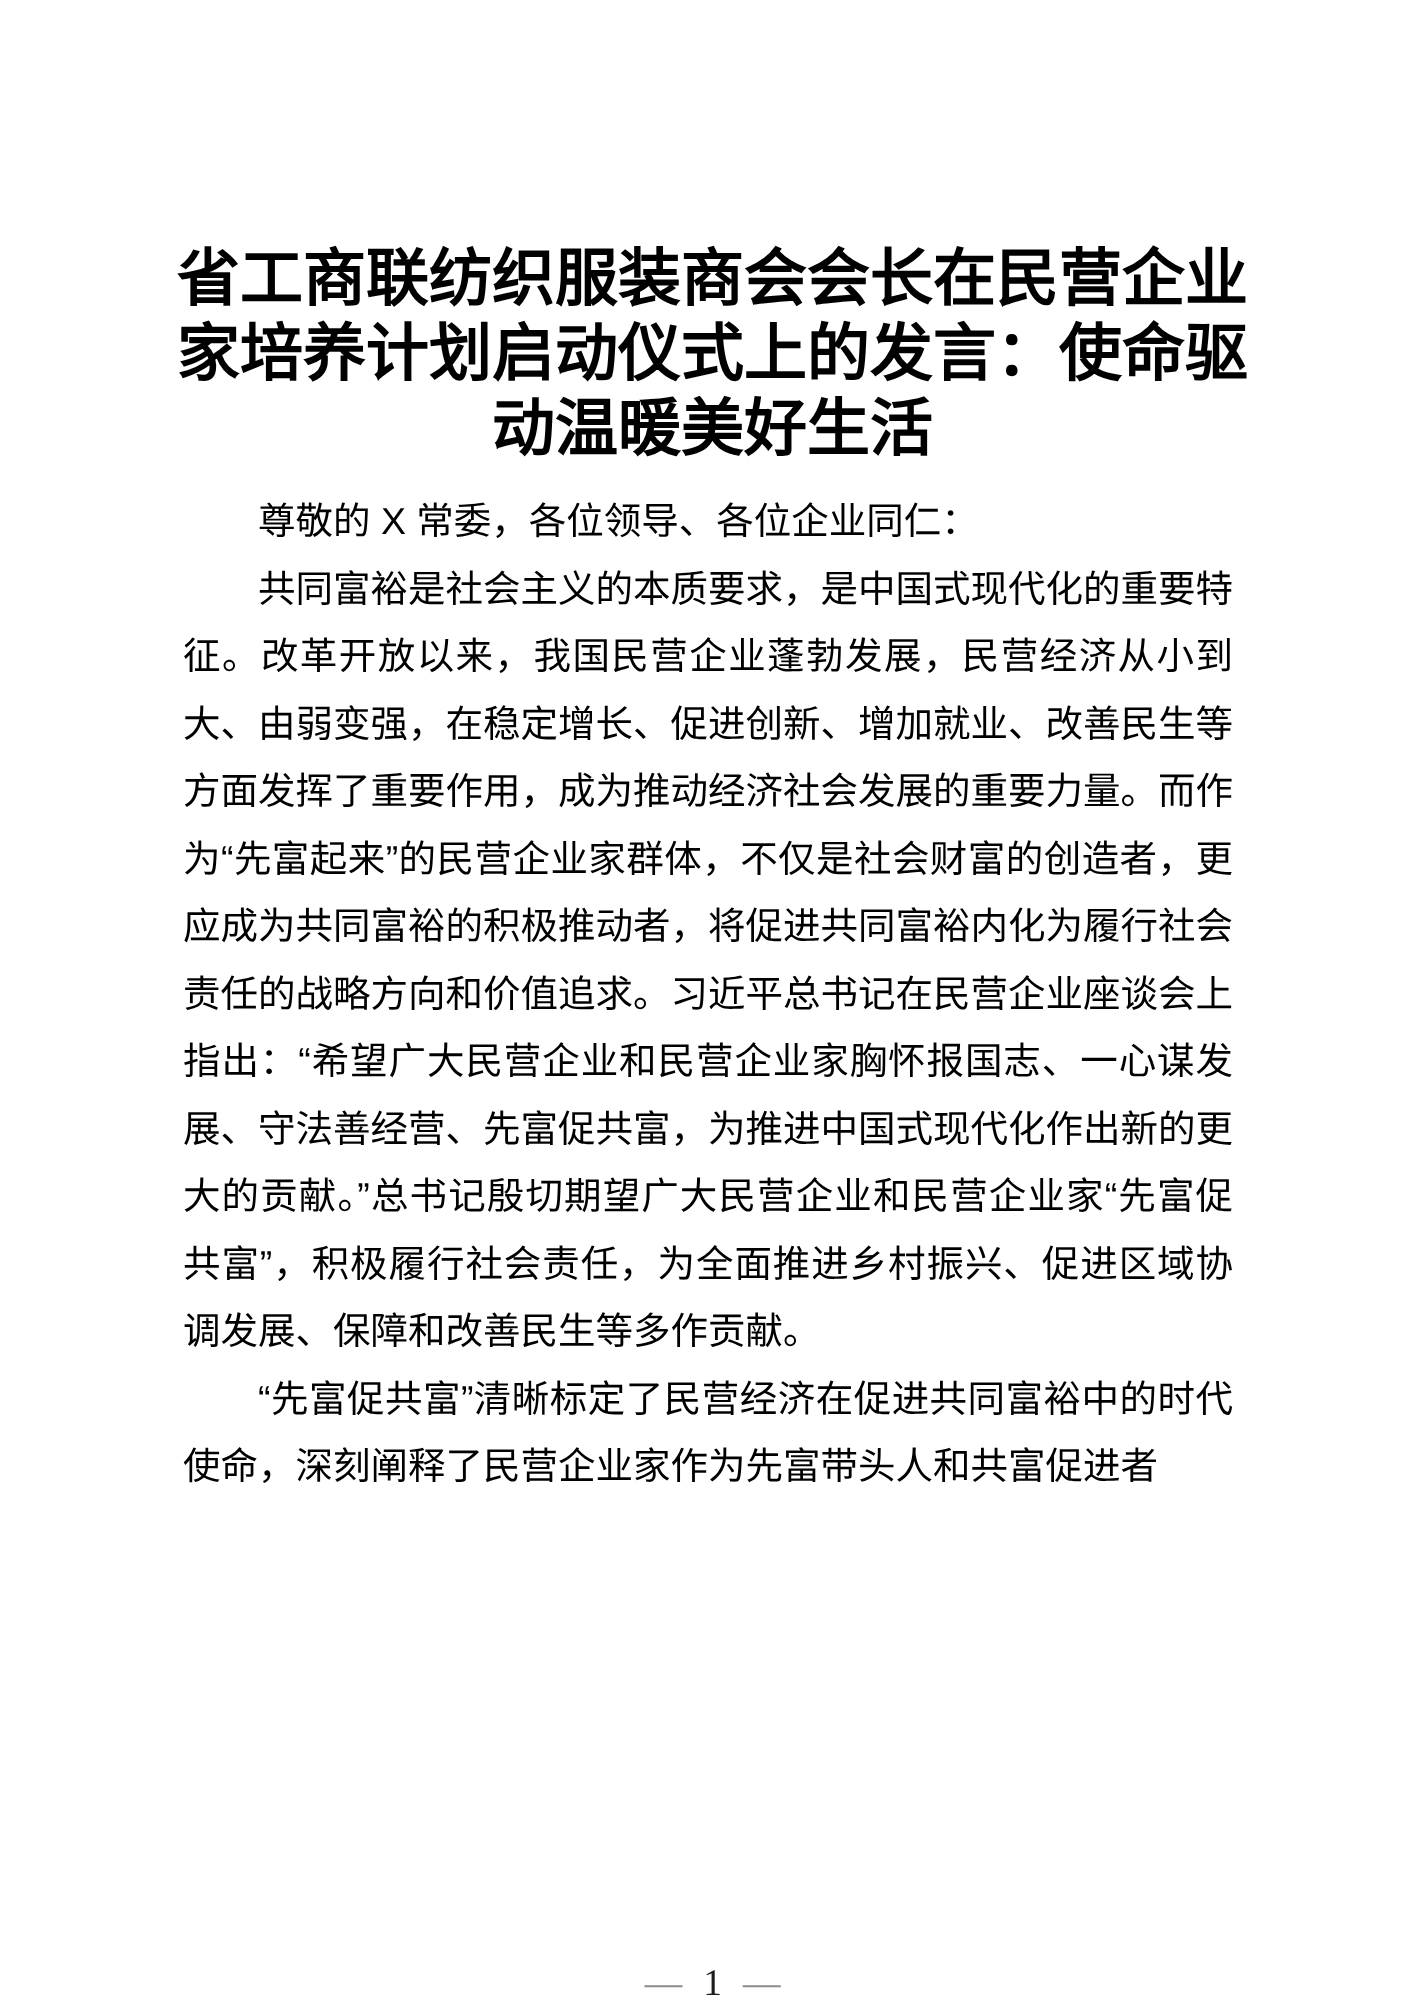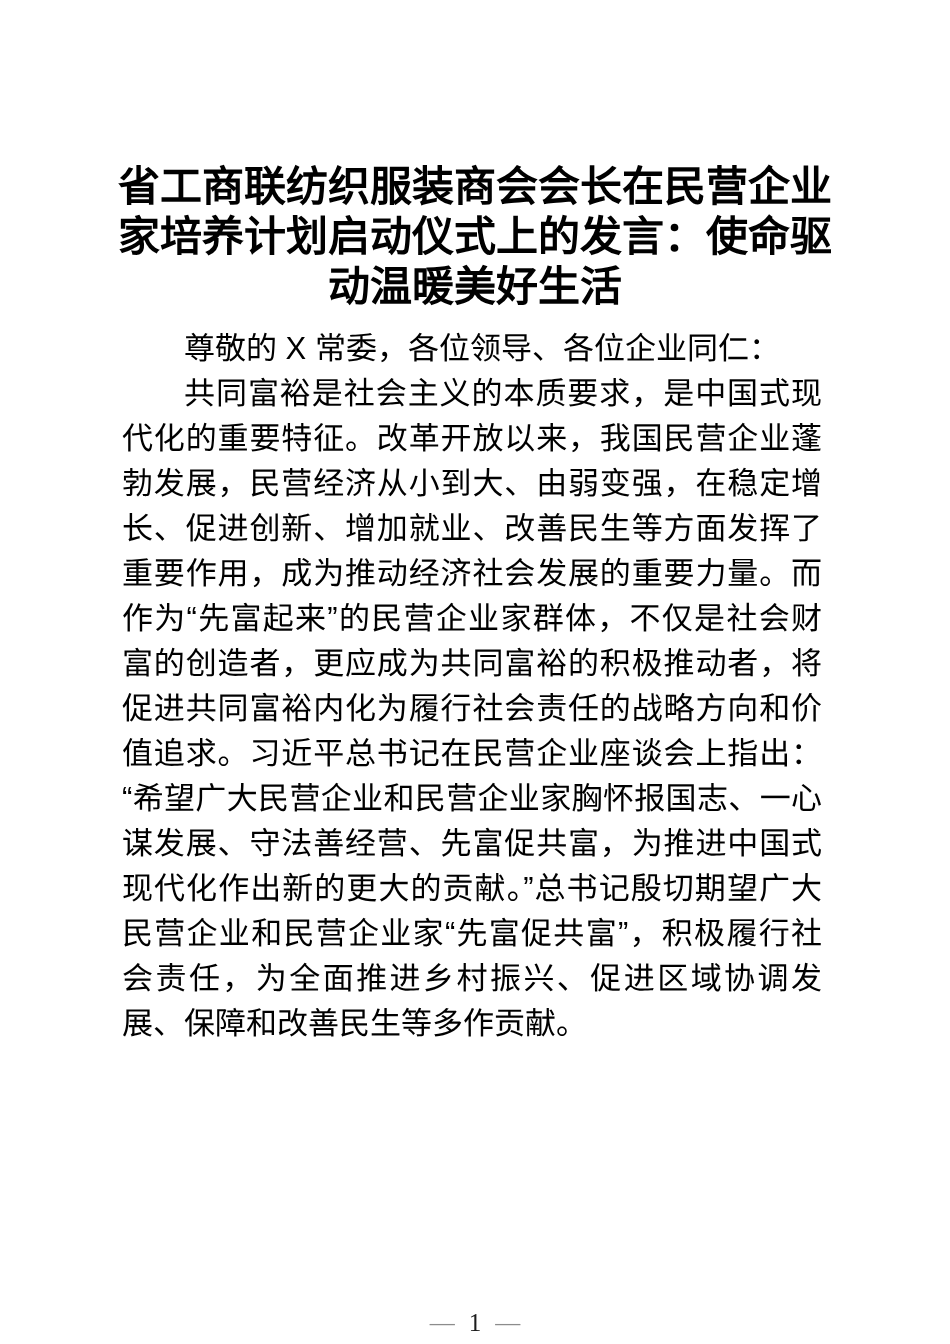--- a/index.html
+++ b/index.html
@@ -31,21 +31,21 @@
   }
   .body-text {
     width: 700px;
     margin: 14px 0 0 122px;
   }
   .body-text p {
     margin: 0;
     padding: 0;
     text-indent: 2em;
     font-family: "Liberation Sans", sans-serif;
-    font-size: 31px;
+    font-size: 25px;
     line-height: 45px;
     text-align: justify;
     color: #000000;
   }
   .footer {
     position: absolute;
     left: 0;
     right: 0;
     bottom: 6px;
     text-align: center;
@@ -68,19 +68,20 @@
 
 <div class="page">
 
   <div class="title-wrap">
     <h1 class="doc-title">省工商联纺织服装商会会长在民营企业家培养计划启动仪式上的发言：使命驱动温暖美好生活</h1>
   </div>
 
   <div class="body-text">
     <p>尊敬的 X 常委，各位领导、各位企业同仁：</p>
     <p>共同富裕是社会主义的本质要求，是中国式现代化的重要特征。改革开放以来，我国民营企业蓬勃发展，民营经济从小到大、由弱变强，在稳定增长、促进创新、增加就业、改善民生等方面发挥了重要作用，成为推动经济社会发展的重要力量。而作为“先富起来”的民营企业家群体，不仅是社会财富的创造者，更应成为共同富裕的积极推动者，将促进共同富裕内化为履行社会责任的战略方向和价值追求。习近平总书记在民营企业座谈会上指出：“希望广大民营企业和民营企业家胸怀报国志、一心谋发展、守法善经营、先富促共富，为推进中国式现代化作出新的更大的贡献。”总书记殷切期望广大民营企业和民营企业家“先富促共富”，积极履行社会责任，为全面推进乡村振兴、促进区域协调发展、保障和改善民生等多作贡献。</p>
+    <p>“先富促共富”清晰标定了民营经济在促进共同富裕中的时代使命，深刻阐释了民营企业家作为先富带头人和共富促进者</p>
   </div>
 
   <div class="footer">
     <span class="dash">—</span><span class="num">1</span><span class="dash">—</span>
   </div>
 
 </div>
 
 </body></html>

